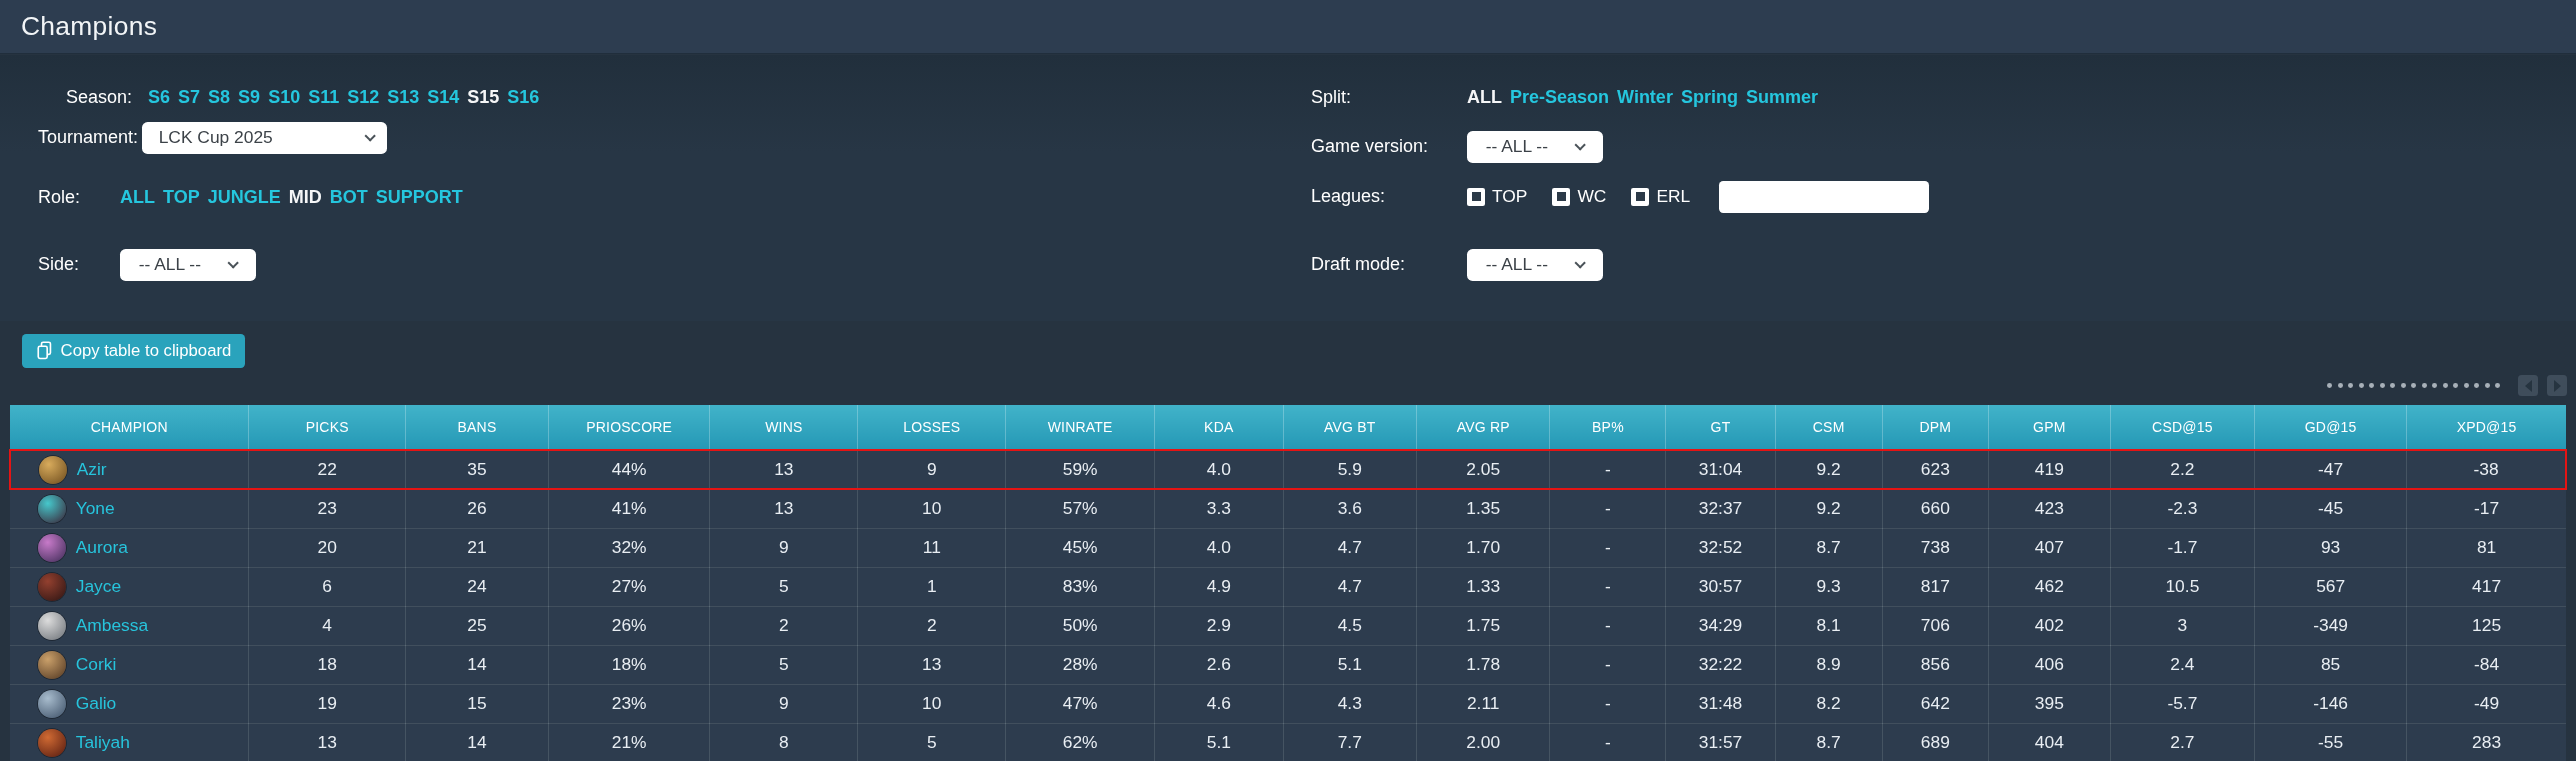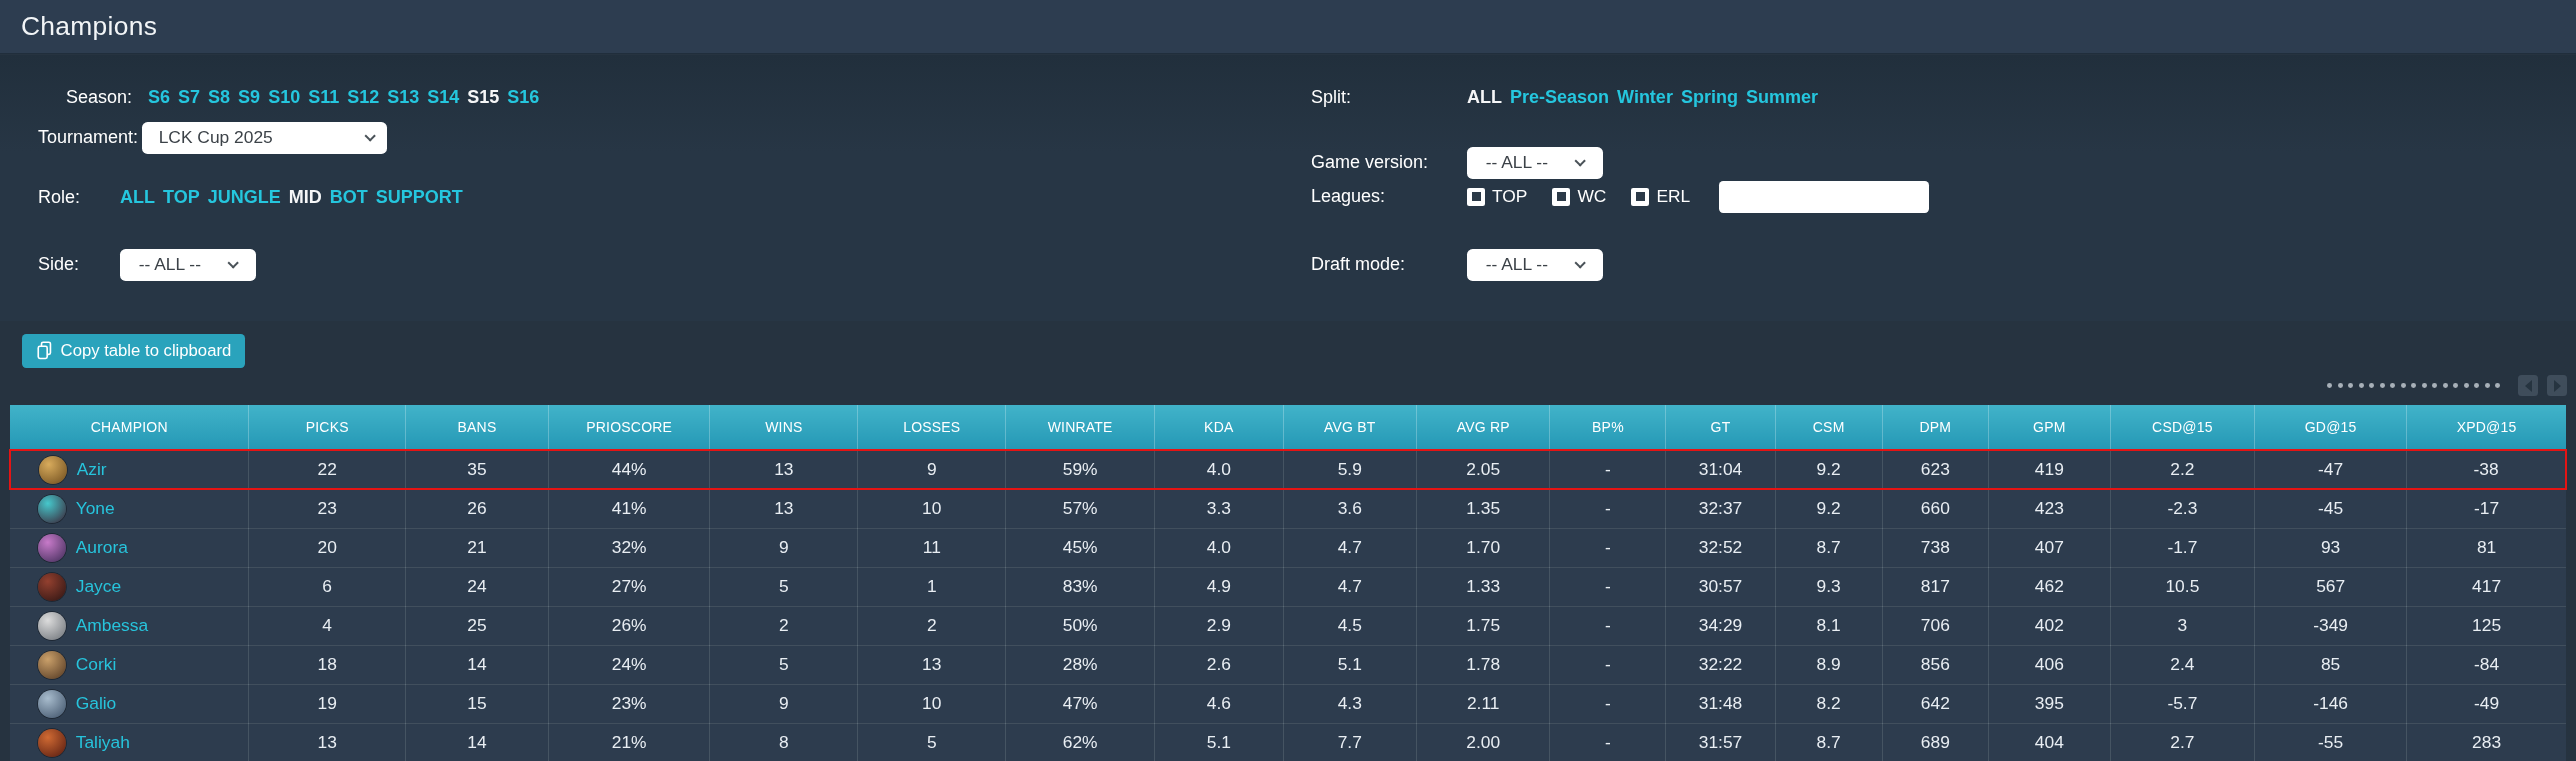--- a/index.html
+++ b/index.html
@@ -32,21 +32,21 @@
   
   .row-season     { left:38px;  top:25px;margin-left:28px; }
   .row-tournament { left:38px;  top:65px; }
   .row-role       { left:38px;  top:125px; }
   .row-side       { left:38px;  top:192px; }
   .row-season .flabel, .row-tournament .flabel, .row-role .flabel, .row-side .flabel { width:82px; }
   .row-tournament .flabel { width:104px; }
 
   
   .row-split   { left:1311px; top:25px; }
-  .row-gamever { left:1311px; top:90px; }
+  .row-gamever { left:1311px; top:74px; }
   .row-leagues { left:1311px; top:124px; }
   .row-draft   { left:1311px; top:192px; }
   .row-split .flabel, .row-gamever .flabel, .row-leagues .flabel, .row-draft .flabel { width:156px; }
 
   
   .links { display:flex; align-items:flex-start; gap:8px; }
   .links a {
     font-size:18px; font-weight:600; color:#25c6de;
     text-decoration:none; cursor:pointer; white-space:nowrap;
   }
@@ -451,21 +451,21 @@
         </tr>
         <tr>
           <td class="champ-cell">
             <div class="champ-inner">
               <span class="champ-icon" style="background: radial-gradient(circle at 35% 30%, rgb(202, 160, 106), rgb(79, 53, 32));"></span>
               <a class="champ-link">Corki</a>
             </div>
           </td>
           <td>18</td>
           <td>14</td>
-          <td>24%</td>
+          <td>18%</td>
           <td>5</td>
           <td>13</td>
           <td>28%</td>
           <td>2.6</td>
           <td>5.1</td>
           <td>1.78</td>
           <td>-</td>
           <td>32:22</td>
           <td>8.9</td>
           <td>856</td>

